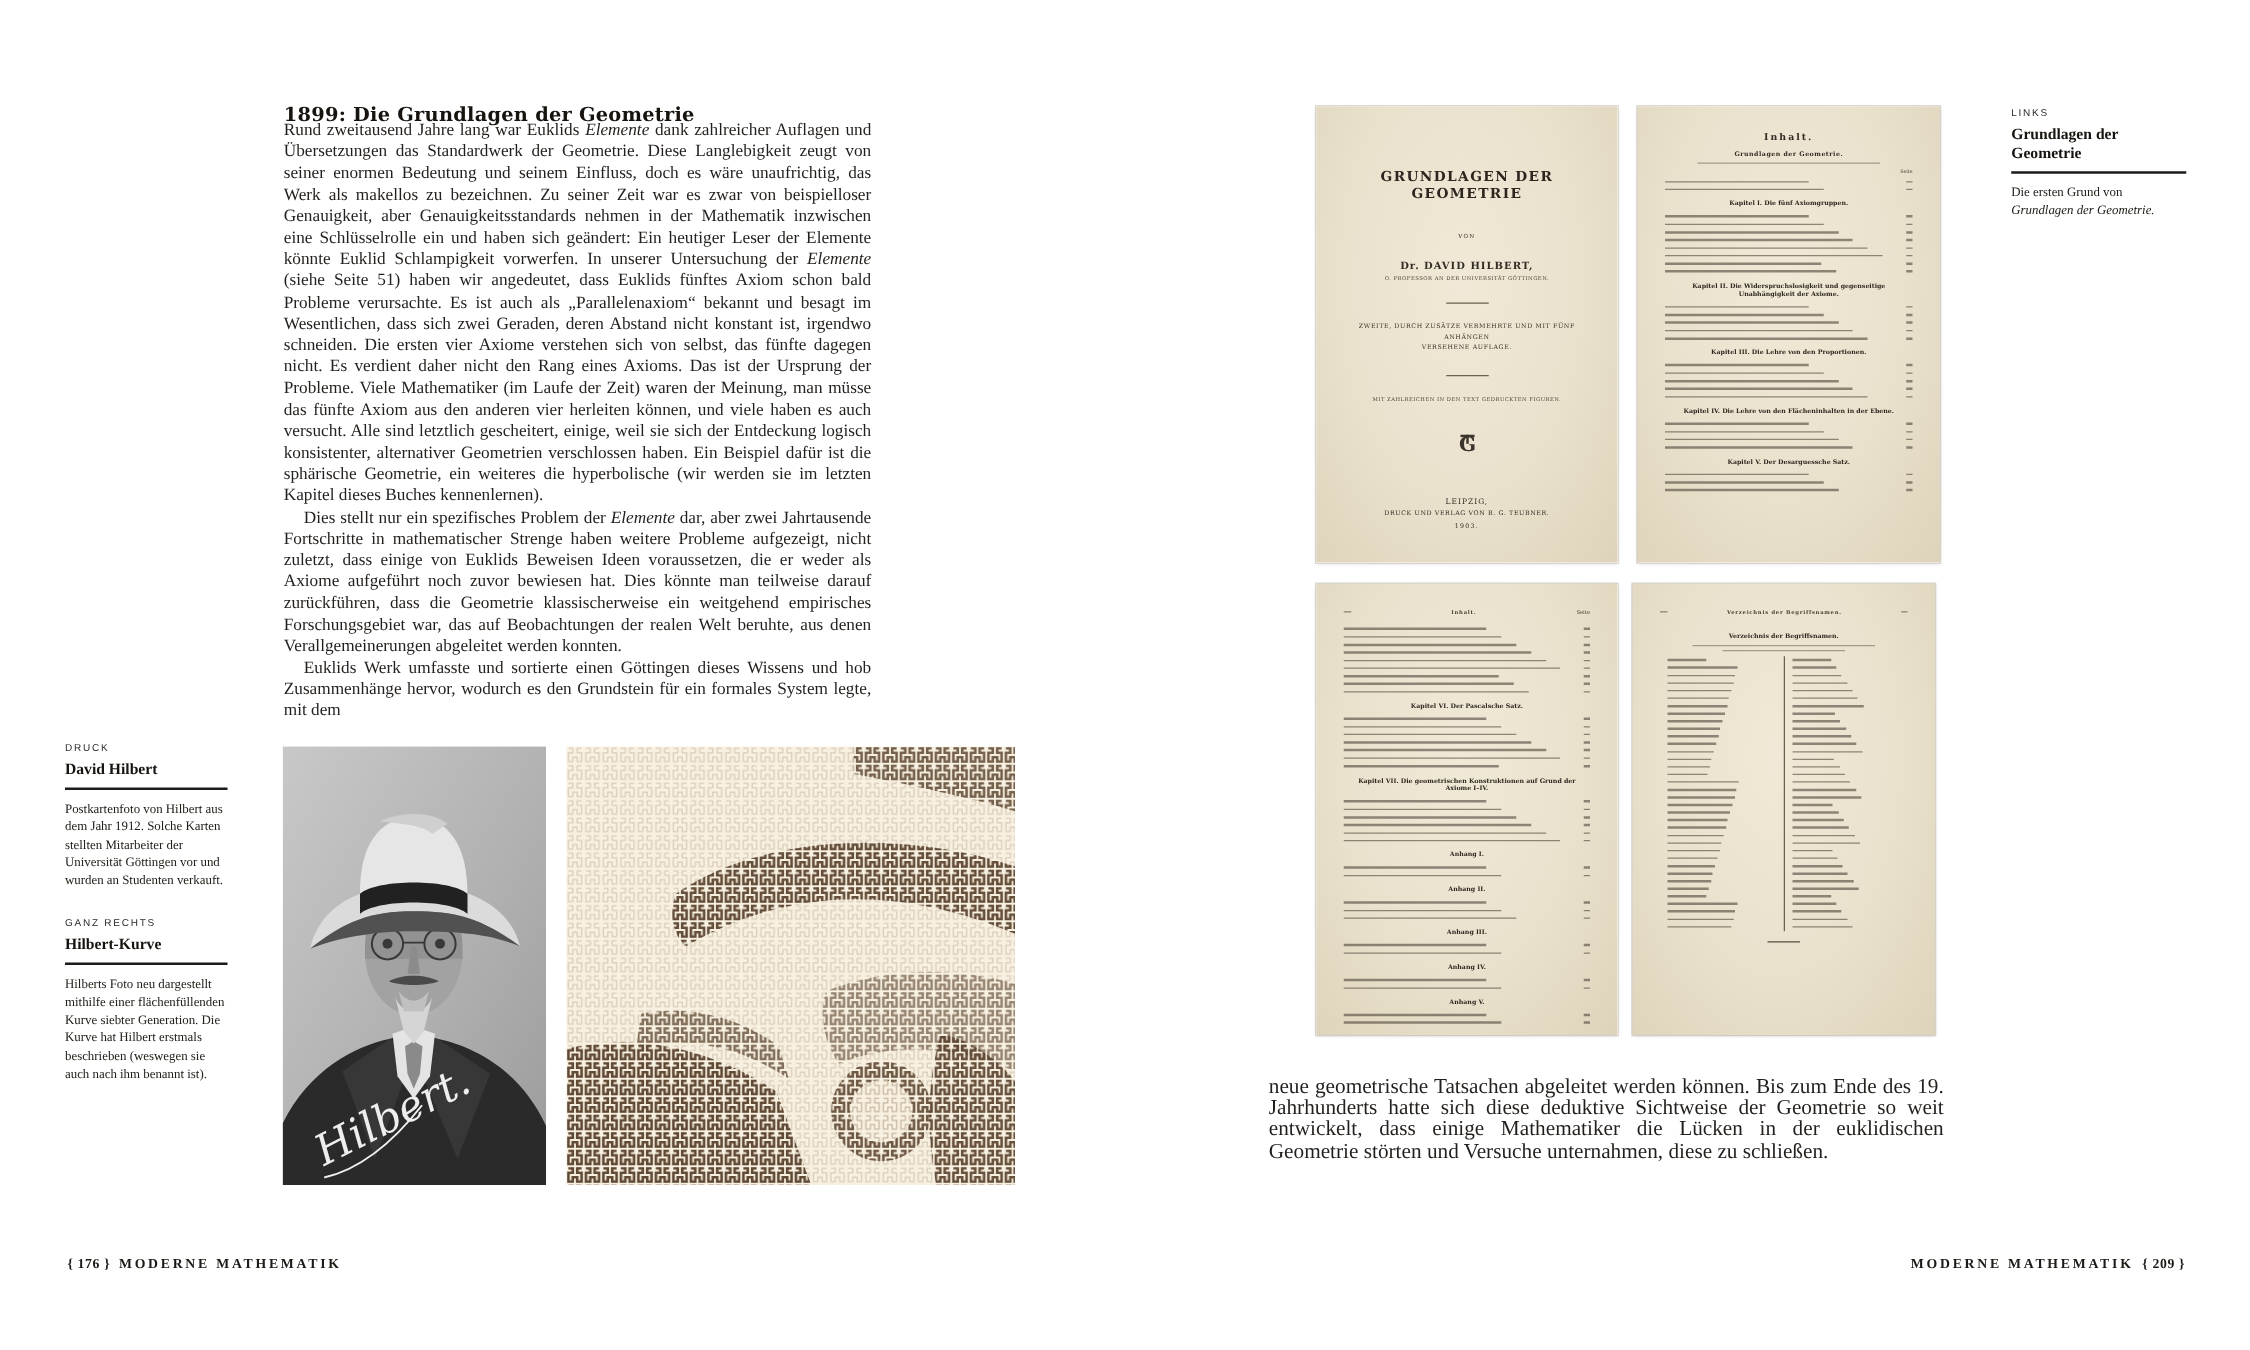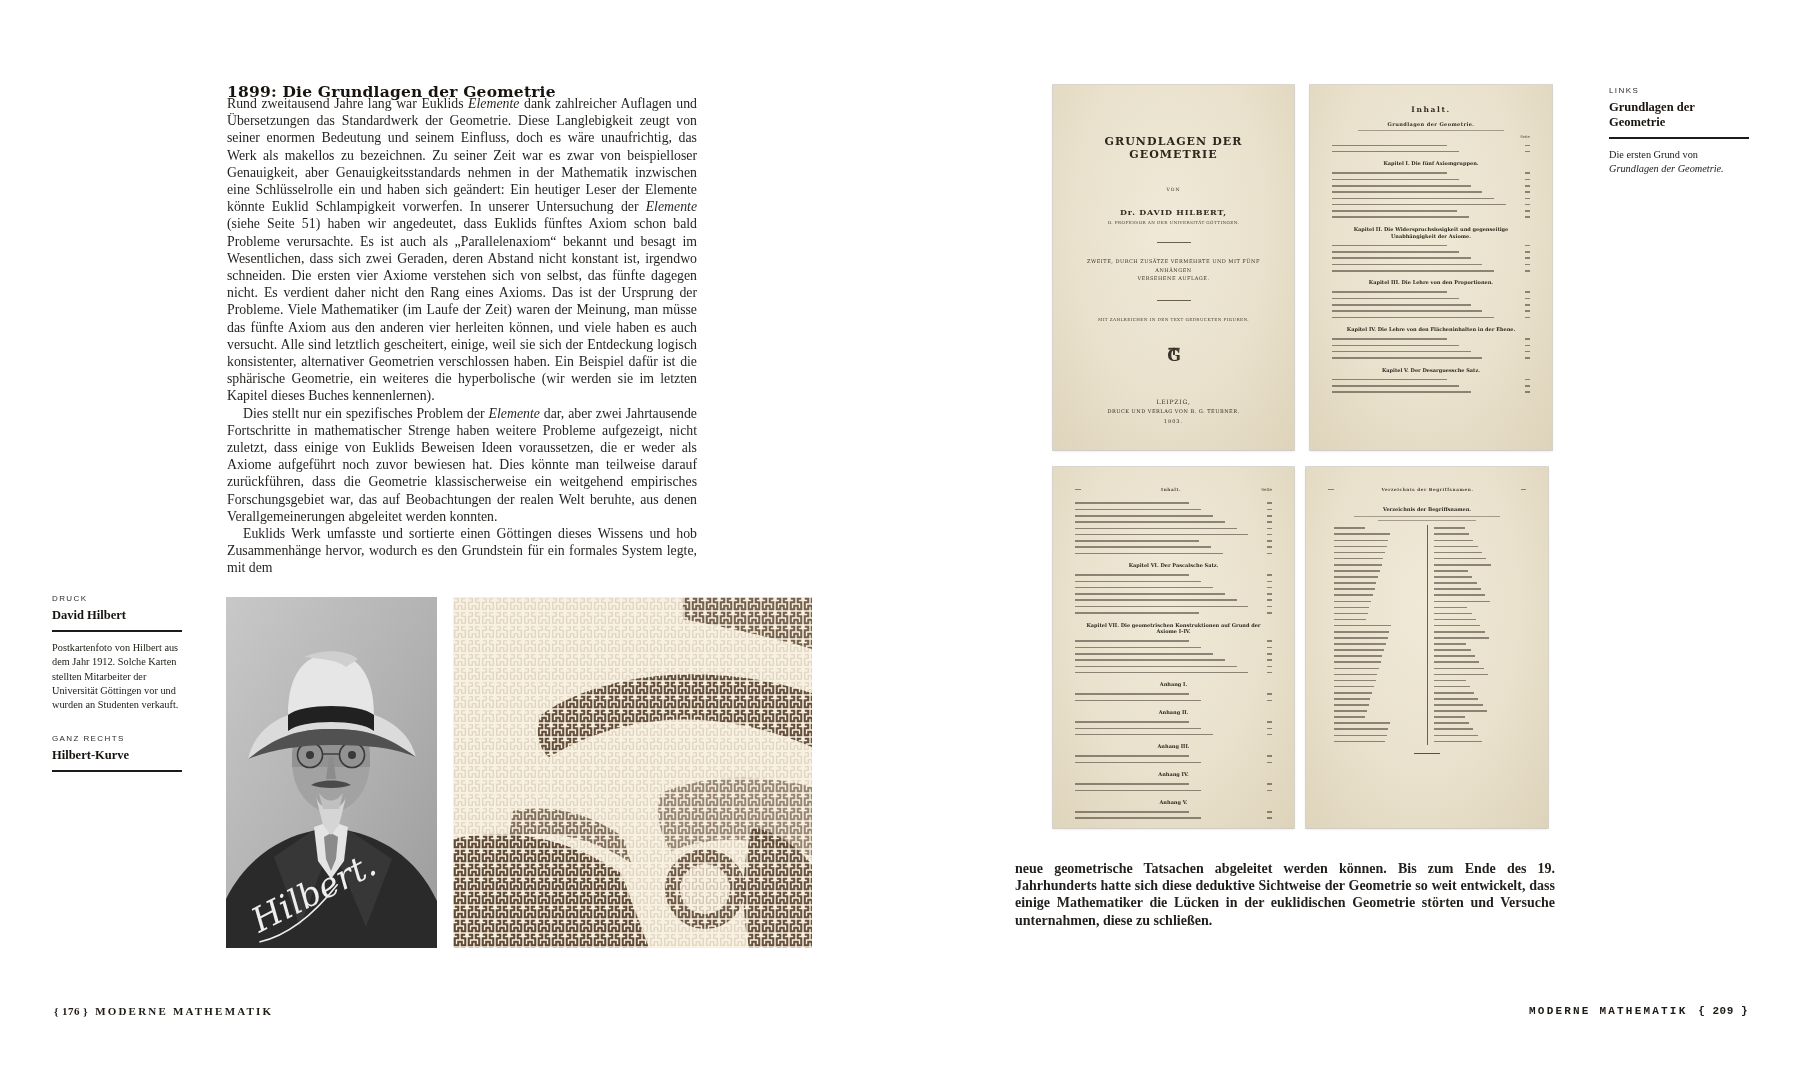--- a/index.html
+++ b/index.html
@@ -30,21 +30,21 @@
   
   figure{margin:0;padding:0;}
   .photo-fig{left:226px;top:597px;width:211px;height:351px;overflow:hidden;}
   .curve-fig{left:453px;top:597px;width:359px;height:351px;overflow:hidden;}
   .photo-fig svg,.curve-fig svg{display:block;}
 
   
   .footer{top:1005px;font-size:11px;letter-spacing:2.2px;font-weight:bold;
           color:#1e1a16;font-family:"Liberation Serif",serif;}
   .footer-left{left:52px;}
-  .footer-right{right:50px;font-family:Liberation Mono, monospace;}
+  .footer-right{right:50px;}
   .footer .pn{letter-spacing:.5px;margin:0 2px;}
 
   
   .scan{background:radial-gradient(ellipse at 48% 38%, #f0e9d7 0%, #e9e1cc 55%, #ded3ba 100%);
         box-shadow:0 0 0 1px rgba(120,105,80,.25), 0 1px 3px rgba(0,0,0,.12);
         color:#332c24;overflow:hidden;}
   .scan1{left:1053px;top:85px;width:241px;height:365px;}
   .scan2{left:1310px;top:85px;width:242px;height:365px;}
   .scan3{left:1053px;top:467px;width:241px;height:361px;}
   .scan4{left:1306px;top:467px;width:242px;height:361px;}
@@ -81,21 +81,21 @@
   .enddash{width:26px;border-top:.9px solid #5a4f40;margin:8px auto 0;}
 
   
   .idx-cols{display:flex;gap:0;margin-top:4px;}
   .idx-col{flex:1;padding:0 6px;}
   .idx-col + .idx-col{border-left:.8px solid #6b5f4d;}
   .idx-col .tocline{height:6.1px;}
 
   
   .right-body{left:1015px;top:860px;width:540px;text-align:justify;
-              font-size:14px;line-height:17.2px;font-weight:bold;}
+              font-size:17px;line-height:17.2px;}
   .right-body p{margin:0;}
 </style>
 </head>
 <body>
 
 <div id="spread">
 
   <section>
 
     <h1 class="abs page-heading">1899: Die Grundlagen der Geometrie</h1>
@@ -110,20 +110,21 @@
       <div class="mblock">
         <div class="mlabel">DRUCK</div>
         <div class="mtitle">David Hilbert</div>
         <hr class="mrule">
         <div class="mcap">Postkartenfoto von Hilbert aus dem Jahr 1912. Solche Karten stellten Mitarbeiter der Universität Göttingen vor und wurden an Studenten verkauft.</div>
       </div>
       <div class="mblock">
         <div class="mlabel">GANZ RECHTS</div>
         <div class="mtitle">Hilbert-Kurve</div>
         <hr class="mrule">
+        <div class="mcap">Hilberts Foto neu dargestellt mithilfe einer flächenfüllenden Kurve siebter Generation. Die Kurve hat Hilbert erstmals beschrieben (weswegen sie auch nach ihm benannt ist).</div>
       </div>
     </aside>
 
     <figure class="abs photo-fig">
       <svg width="211" height="351" viewBox="0 0 211 351" style="filter:grayscale(1);">
         <defs>
           <linearGradient id="pbg" x1="0" y1="0" x2="1" y2="1">
             <stop offset="0" stop-color="#cbc8c2"></stop>
               <stop offset=".55" stop-color="#b4b1ab"></stop>
             <stop offset="1" stop-color="#9e9b95"></stop>

